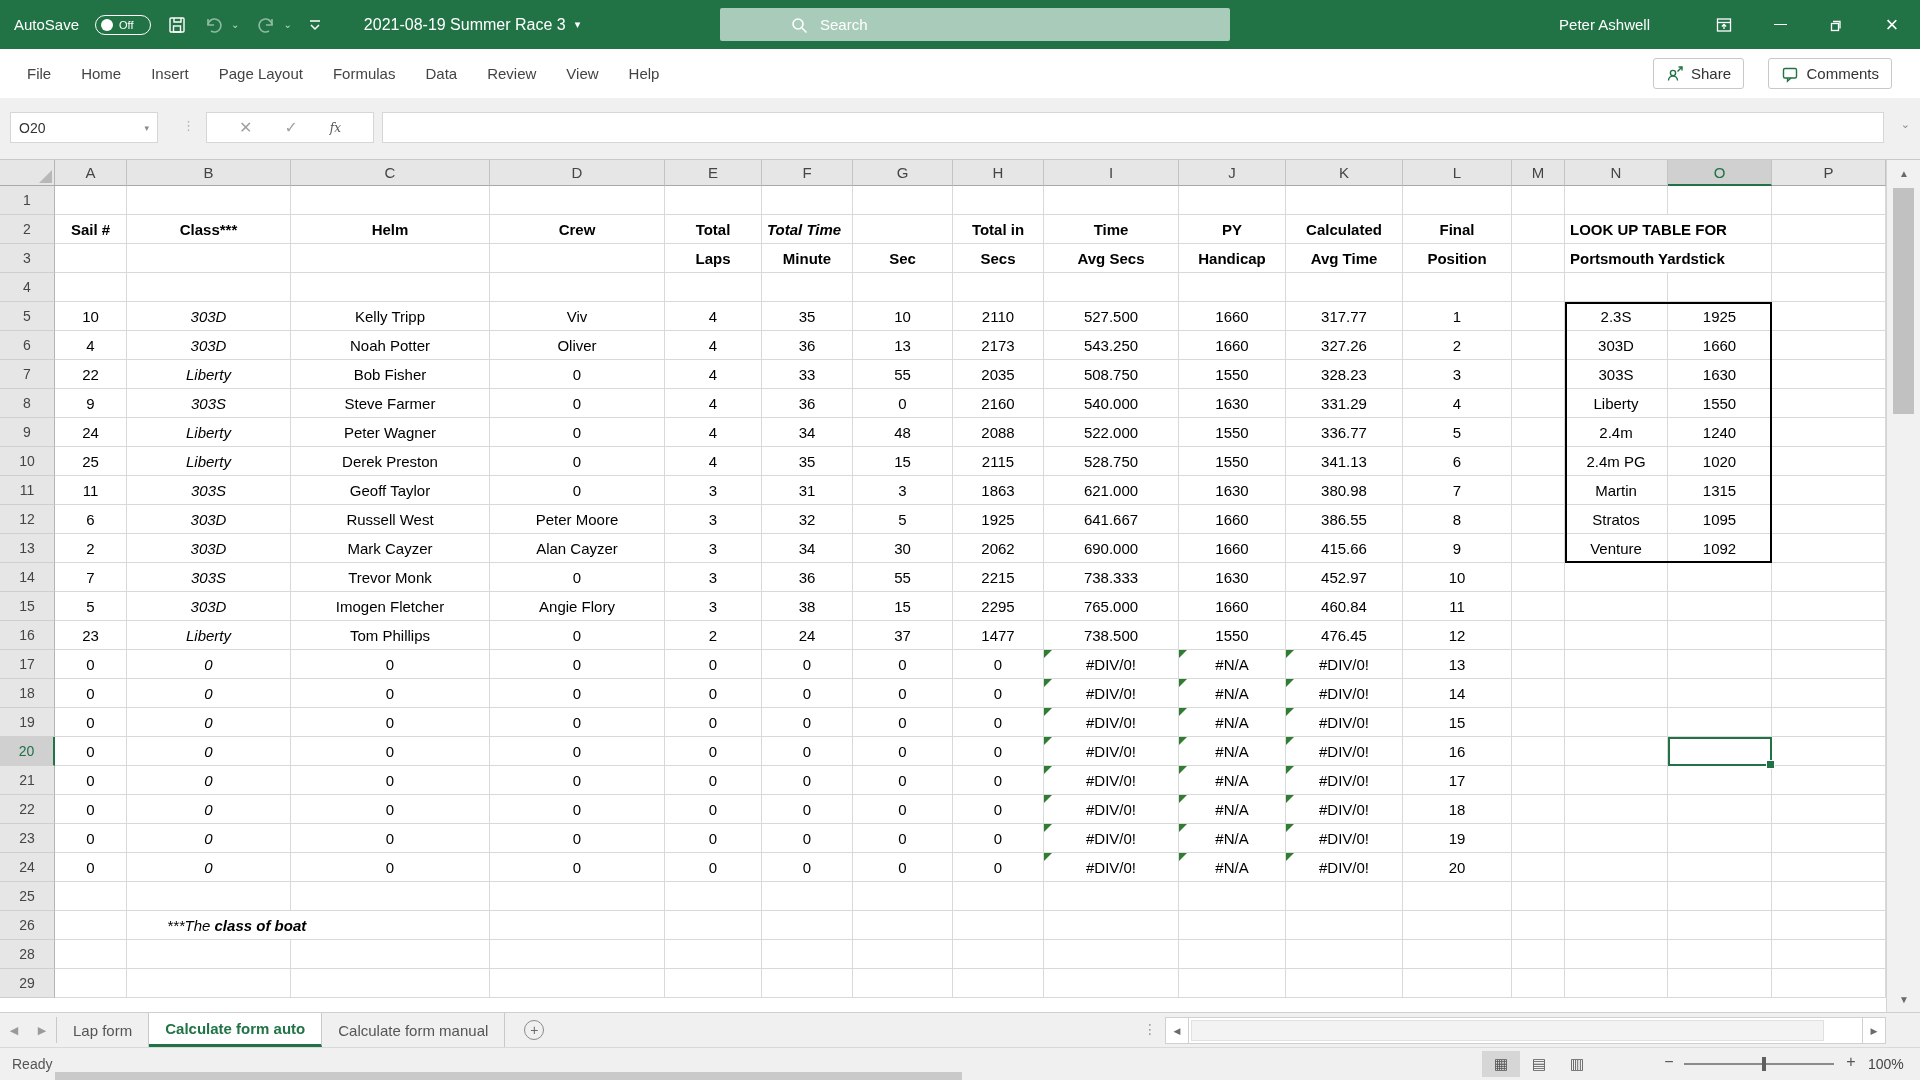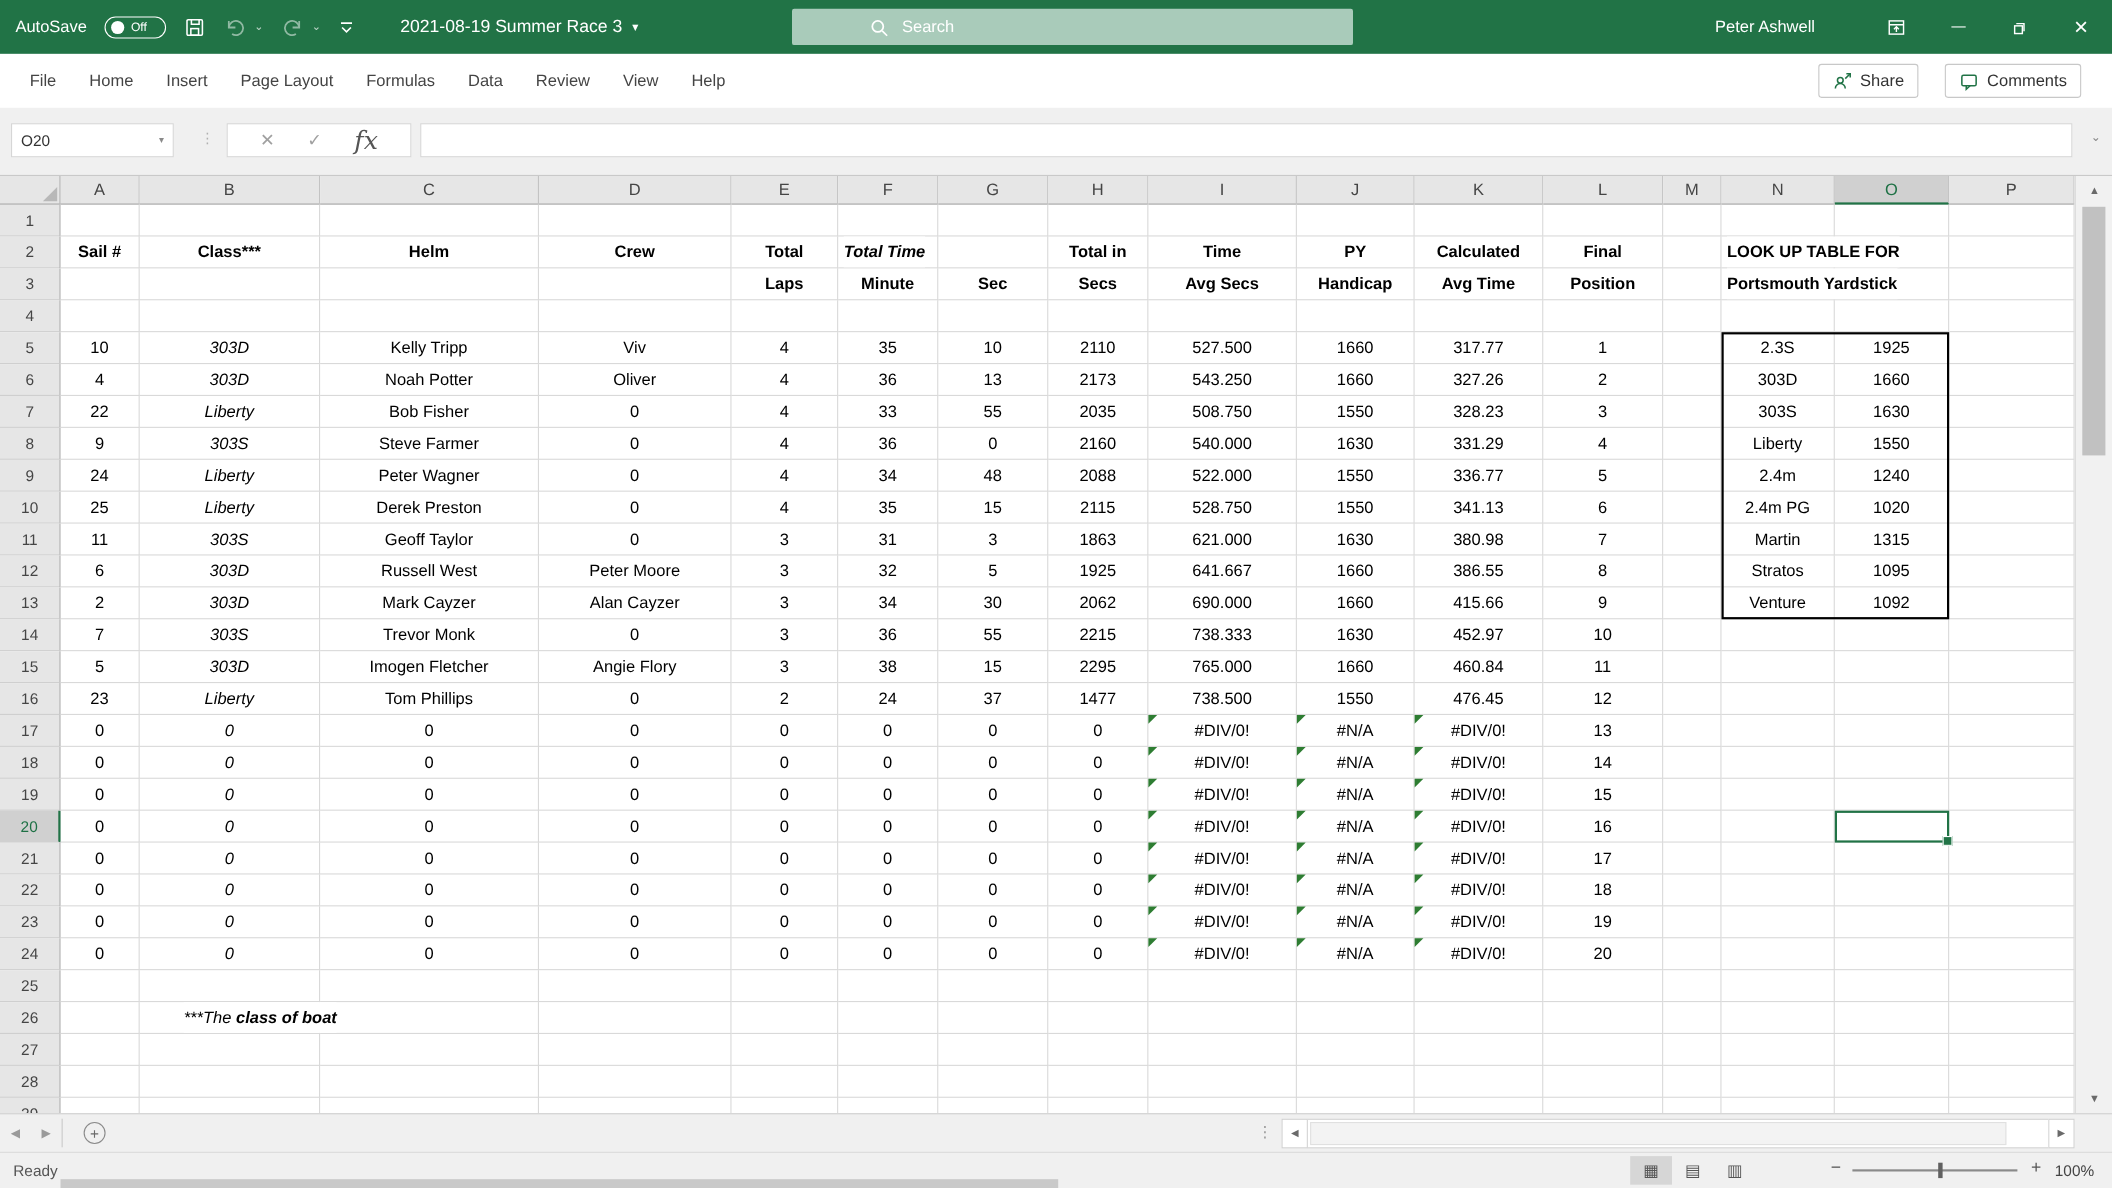--- a/index.html
+++ b/index.html
@@ -42,21 +42,21 @@
   
   #formula-strip { position:absolute; left:0; top:98px; width:1920px; height:62px;
     background:#f0f0f0; border-bottom:1px solid #c9c9c9; }
   .fbox { position:absolute; top:14px; height:31px; background:#fff; border:1px solid #d6d6d6; }
   #namebox { left:10px; width:148px; display:flex; align-items:center; justify-content:space-between;
     padding:0 8px; font-size:14px; color:#333; cursor:pointer; }
   #namebox .caret { font-size:9px; color:#8a8a8a; }
   #fb-dots { position:absolute; left:182px; top:20px; color:#b0b0b0; font-size:13px; letter-spacing:1px; }
   #fxbox { left:206px; width:168px; display:flex; align-items:center; justify-content:space-evenly; }
   #fxbox .gico { color:#a0a0a0; font-size:16px; }
-  #fx-glyph { font-family:"DejaVu Serif","Liberation Serif",serif; font-style:italic; font-size:23px; color:#555; }
+  #fx-glyph { font-family:"DejaVu Serif","Liberation Serif",serif; font-style:italic; font-size:12px; color:#555; }
   #formula-input { left:382px; width:1502px; cursor:text; }
   #fb-expand { position:absolute; right:10px; top:20px; color:#8a8a8a; font-size:11px; cursor:pointer; }
 
   
   #grid { position:absolute; left:0; top:160px; width:1886px; height:852px; overflow:hidden; background:#fff; }
   .grid-row { display:flex; height:29px; }
   .grid-row.header-row { height:26px; }
   .corner-cell { width:55px; height:26px; background:#e6e6e6; border-right:1px solid #b4b4b4;
     border-bottom:1px solid #a8a8a8; position:relative; cursor:pointer; }
   .corner-cell::after { content:""; position:absolute; right:2px; bottom:2px;
@@ -775,39 +775,20 @@
       <div class="cell" style="width: 135px;"></div>
       <div class="cell" style="width: 107px;"></div>
       <div class="cell" style="width: 117px;"></div>
       <div class="cell" style="width: 109px;"></div>
       <div class="cell" style="width: 53px;"></div>
       <div class="cell" style="width: 103px;"></div>
       <div class="cell" style="width: 104px;"></div>
       <div class="cell" style="width: 114px;"></div>
     </div>
     <div class="grid-row">
-      <div class="row-header">27</div>
-      <div class="cell" style="width: 72px;"></div>
-      <div class="cell" style="width: 164px;"></div>
-      <div class="cell" style="width: 199px;"></div>
-      <div class="cell" style="width: 175px;"></div>
-      <div class="cell" style="width: 97px;"></div>
-      <div class="cell" style="width: 91px;"></div>
-      <div class="cell" style="width: 100px;"></div>
-      <div class="cell" style="width: 91px;"></div>
-      <div class="cell" style="width: 135px;"></div>
-      <div class="cell" style="width: 107px;"></div>
-      <div class="cell" style="width: 117px;"></div>
-      <div class="cell" style="width: 109px;"></div>
-      <div class="cell" style="width: 53px;"></div>
-      <div class="cell" style="width: 103px;"></div>
-      <div class="cell" style="width: 104px;"></div>
-      <div class="cell" style="width: 114px;"></div>
-    </div>
-    <div class="grid-row">
       <div class="row-header">28</div>
       <div class="cell" style="width: 72px;"></div>
       <div class="cell" style="width: 164px;"></div>
       <div class="cell" style="width: 199px;"></div>
       <div class="cell" style="width: 175px;"></div>
       <div class="cell" style="width: 97px;"></div>
       <div class="cell" style="width: 91px;"></div>
       <div class="cell" style="width: 100px;"></div>
       <div class="cell" style="width: 91px;"></div>
       <div class="cell" style="width: 135px;"></div>
@@ -845,20 +826,25 @@
 <div id="vscroll">
   <div class="vs-btn">▲</div>
   <div id="vs-thumb"></div>
   <div class="vs-btn" id="vs-down">▼</div>
 </div>
 
 <div id="sheetbar">
   <div class="sheet-nav">◀</div>
   <div class="sheet-nav">▶</div>
   <div class="tab-div"></div>
+  <div id="sheet-tabs" style="display:flex;">
+      <div class="sheet-tab">Lap form</div>
+      <div class="sheet-tab active">Calculate form auto</div>
+      <div class="sheet-tab">Calculate form manual</div>
+    </div>
   <div id="add-sheet">
       <span class="circ">+</span>
     </div>
   <div id="tabbar-dots">⋮</div>
   <div id="hscroll">
     <div class="hs-btn">◀</div>
     <div id="hs-track">
       <div id="hs-thumb"></div>
     </div>
     <div class="hs-btn">▶</div>

